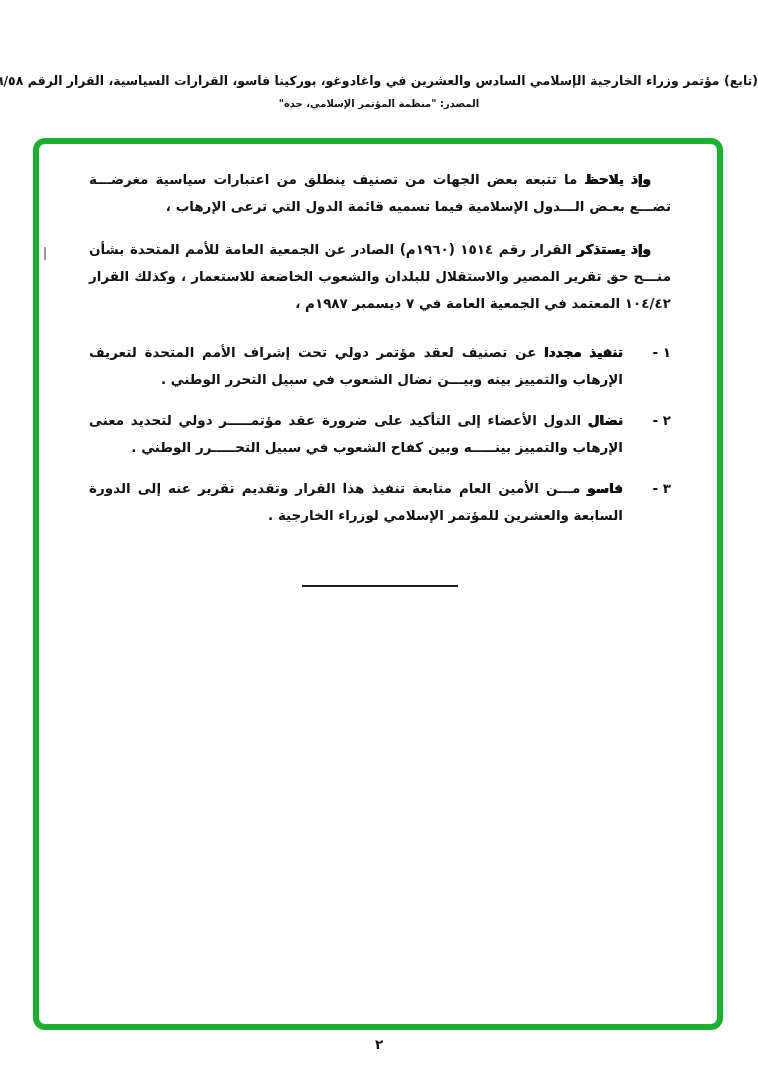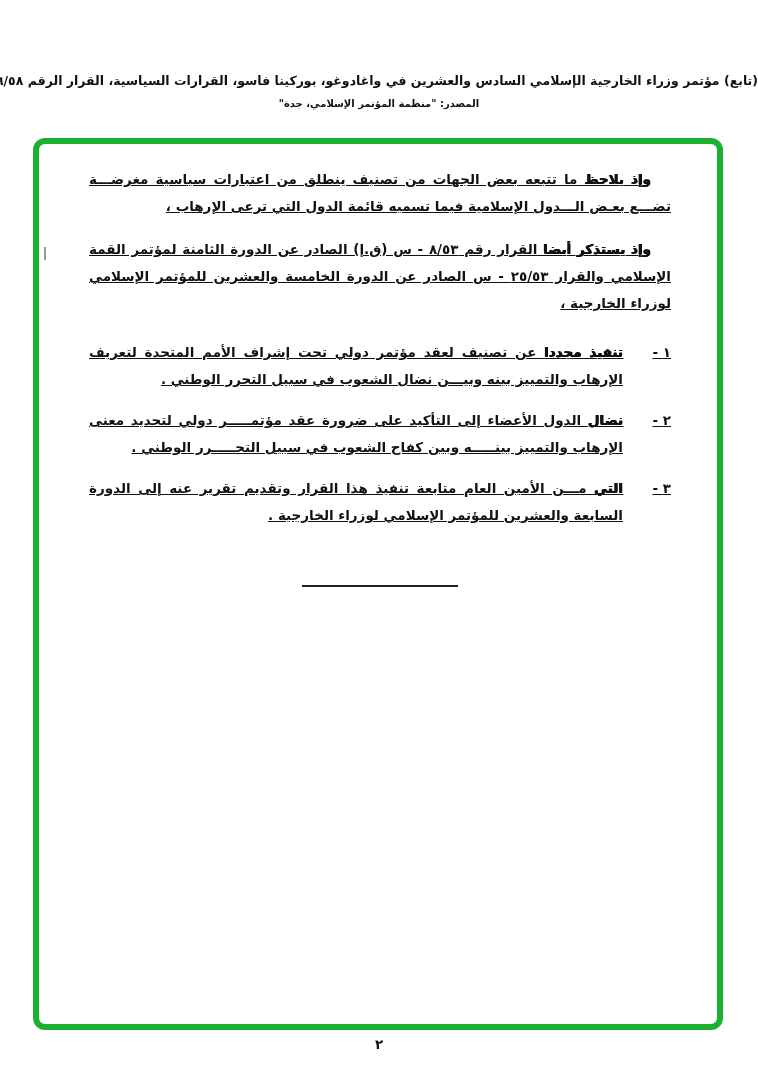--- a/index.html
+++ b/index.html
@@ -108,42 +108,42 @@
 </head>
 <body>
 
 <div class="page">
 
   <div class="doc-header">
     <div class="header-line">(تابع) مؤتمر وزراء الخارجية الإسلامي السادس والعشرين في واغادوغو، بوركينا فاسو، القرارات السياسية، القرار الرقم ٢٦/٥٨-س</div>
     <div class="source-line">المصدر: "منظمة المؤتمر الإسلامي، جدة"</div>
   </div>
 
-  <div class="content-box" style="border-color: rgb(28, 176, 48); text-decoration: underline;">
+  <div class="content-box" style="border-color: rgb(28, 176, 48);">
 
     <p class="para"><span class="lead">وإذ يلاحظ</span><span> ما تتبعه بعض الجهات من تصنيف ينطلق من اعتبارات سياسية مغرضـــة تضـــع بعـض الـــدول الإسلامية فيما تسميه قائمة الدول التي ترعى الإرهاب ،</span></p>
 
+    <p class="para"><span class="lead">وإذ يستذكر</span><span> القرار رقم ١٥١٤ (١٩٦٠م) الصادر عن الجمعية العامة للأمم المتحدة بشأن منـــح حق تقرير المصير والاستقلال للبلدان والشعوب الخاضعة للاستعمار ، وكذلك القرار ١٠٤/٤٢ المعتمد في الجمعية العامة في ٧ ديسمبر ١٩٨٧م ،</span></p>
 
-    <p class="para"><span class="lead">وإذ يستذكر أيضا</span><span> القرار رقم ٨/٥٣ - س (ق.إ) الصادر عن الدورة الثامنة لمؤتمر القمة الإسلامي والقرار ٢٥/٥٣ - س الصادر عن الدورة الخامسة والعشرين للمؤتمر الإسلامي لوزراء الخارجية ،</span></p>
 
     <div class="items">
 
       <div class="item">
         <span class="item-num">١ -</span>
         <p class="item-text"><span class="lead">تنفيذ مجددا</span><span> عن تصنيف لعقد مؤتمر دولي تحت إشراف الأمم المتحدة لتعريف الإرهاب والتمييز بينه وبيـــن نضال الشعوب في سبيل التحرر الوطني .</span></p>
       </div>
 
       <div class="item">
         <span class="item-num">٢ -</span>
         <p class="item-text"><span class="lead">نضال</span><span> الدول الأعضاء إلى التأكيد على ضرورة عقد مؤتمـــــر دولي لتحديد معنى الإرهاب والتمييز بينـــــه وبين كفاح الشعوب في سبيل التحـــــرر الوطني .</span></p>
       </div>
 
       <div class="item">
         <span class="item-num">٣ -</span>
-        <p class="item-text"><span class="lead">التي</span><span> مـــن الأمين العام متابعة تنفيذ هذا القرار وتقديم تقرير عنه إلى الدورة السابعة والعشرين للمؤتمر الإسلامي لوزراء الخارجية .</span></p>
+        <p class="item-text"><span class="lead">فاسو</span><span> مـــن الأمين العام متابعة تنفيذ هذا القرار وتقديم تقرير عنه إلى الدورة السابعة والعشرين للمؤتمر الإسلامي لوزراء الخارجية .</span></p>
       </div>
 
     </div>
 
     <div class="divider"></div>
 
   </div>
 
   <div class="scan-tick"></div>
 

